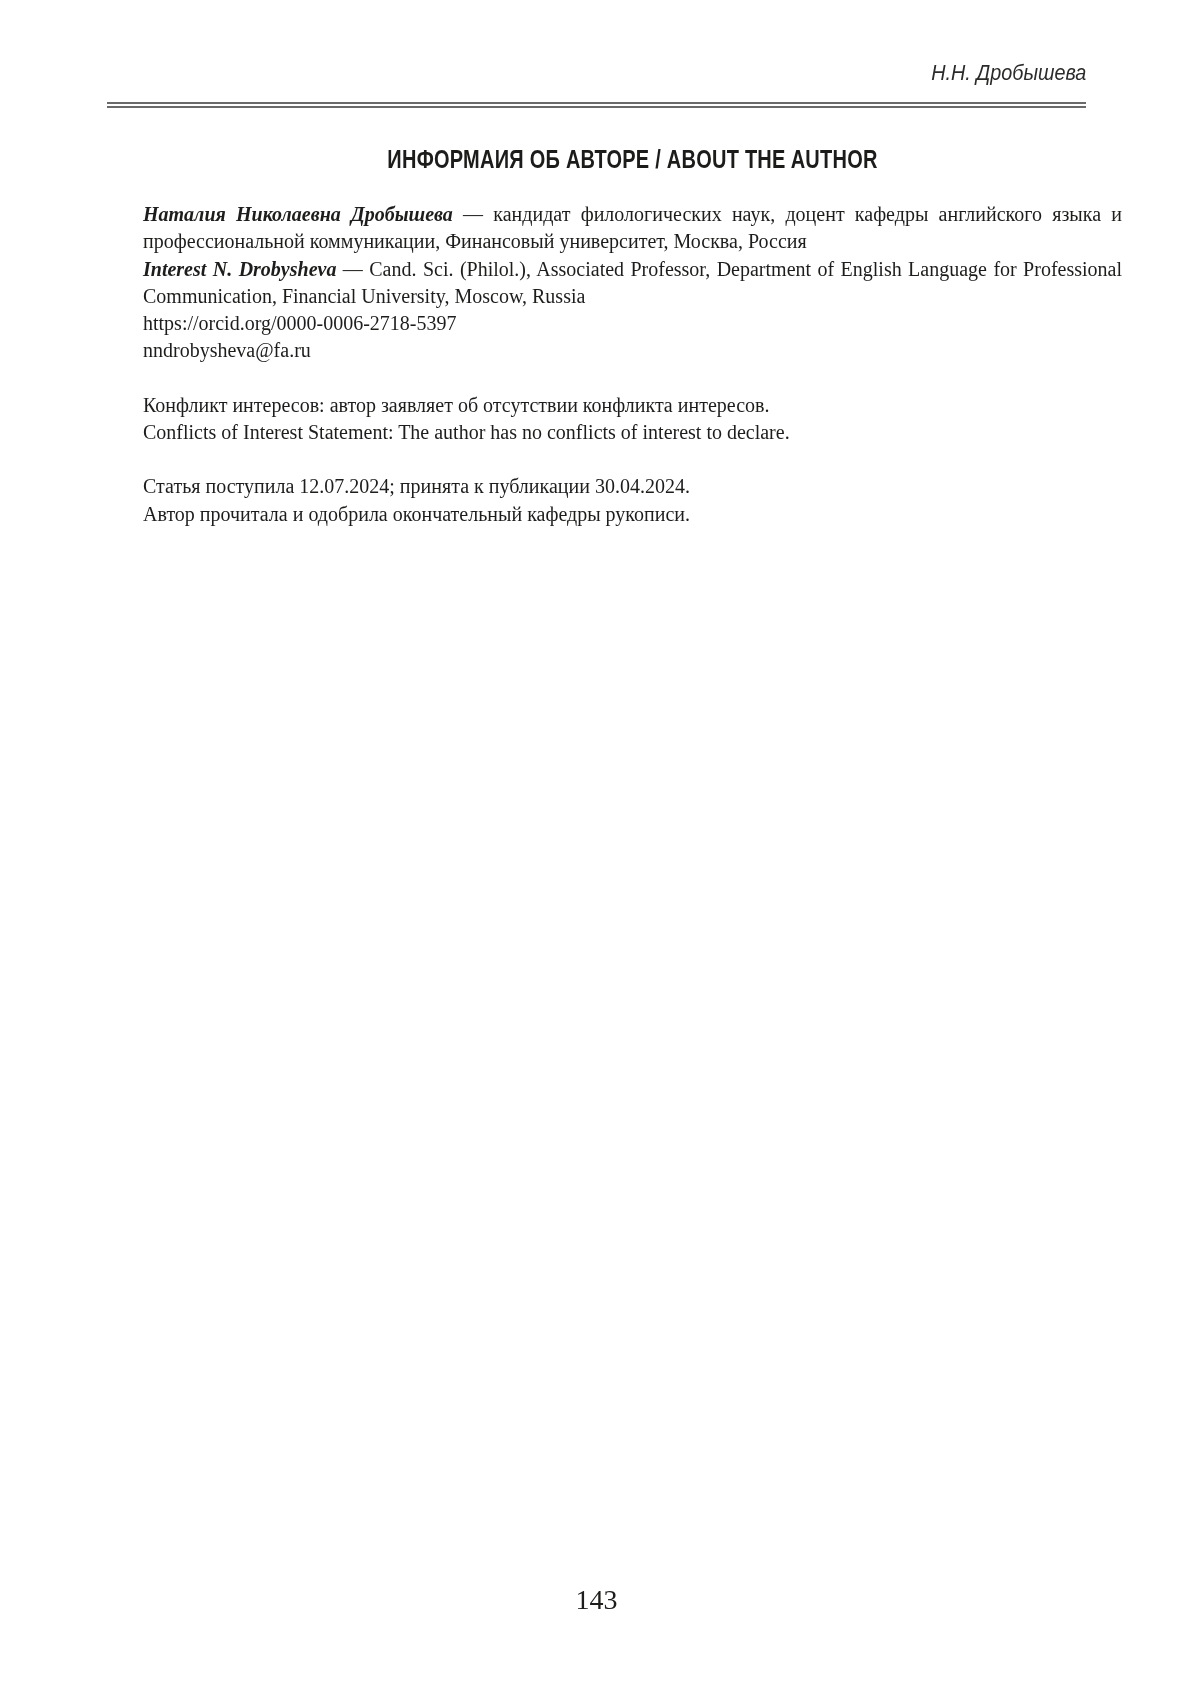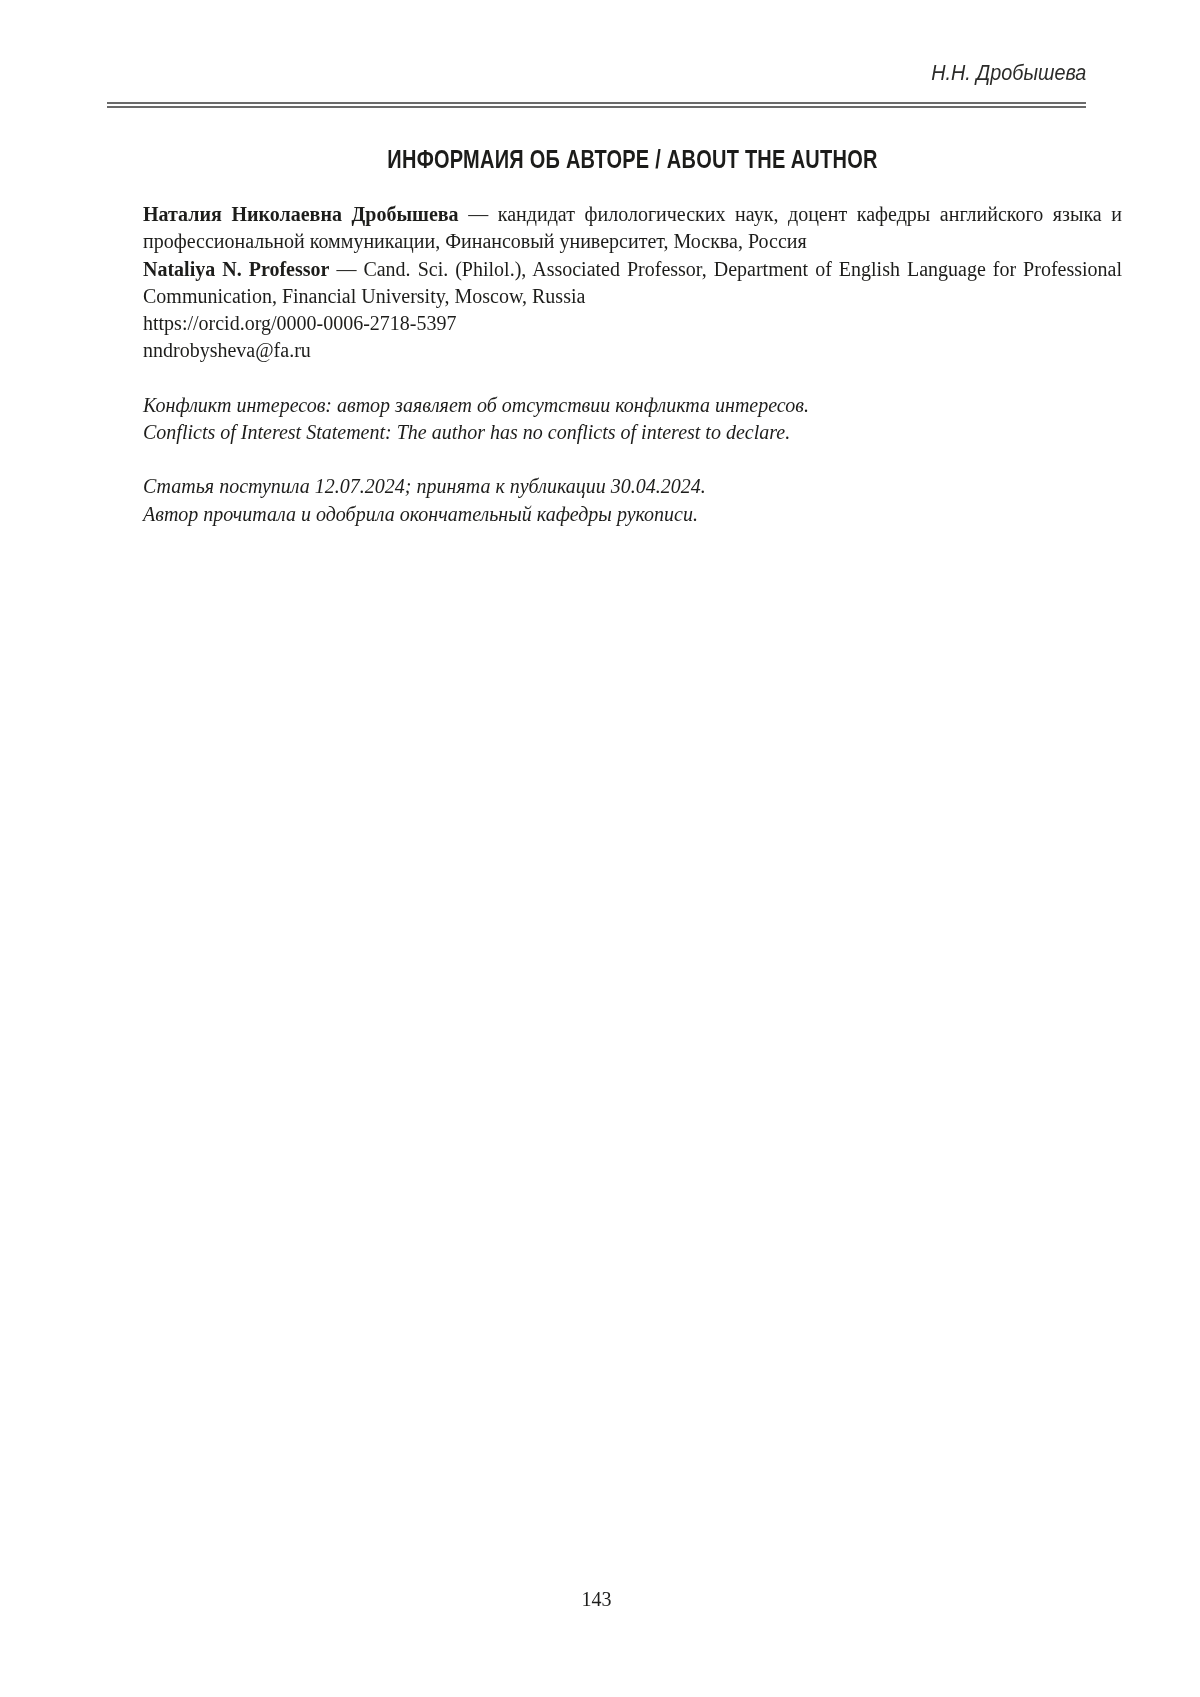--- a/index.html
+++ b/index.html
@@ -50,49 +50,49 @@
     letter-spacing: 0.3px;
     text-align: center;
     margin: 0 0 28px 0;
     transform: scaleX(0.8);
     transform-origin: center;
     white-space: nowrap;
     color: #1c1c1a;
   }
   .para { margin: 0; }
   .justify { text-align: justify; }
-  .author-name { font-weight: bold; }
+  .author-name { font-weight: bold; font-style: italic; }
   .block { margin-top: 27px; }
-  .block p { margin: 0; font-style: italic; }
+  .block p { margin: 0; }
   .page-number {
     position: absolute;
     top: 1586px;
     left: 107px;
     width: 979px;
     text-align: center;
-    font-size: 20px;
+    font-size: 28px;
     line-height: 27px;
   }
 </style>
 </head>
 <body>
 
 <div class="page">
 
   <div class="running-head">Н.Н. Дробышева</div>
 
   <div class="double-rule"></div>
 
   <main class="content">
 
     <h1 class="section-title">ИНФОРМАИЯ ОБ АВТОРЕ / ABOUT THE AUTHOR</h1>
 
     <p class="para justify"><span class="author-name">Наталия Николаевна Дробышева</span><span> — кандидат филологических наук, доцент кафедры английского языка и профессиональной коммуникации, Финансовый университет, Москва, Россия</span></p>
 
-    <p class="para justify"><span class="author-name">Nataliya N. Professor</span><span> — Cand. Sci. (Philol.), Associated Professor, Department of English Language for Professional Communication, Financial University, Moscow, Russia</span></p>
+    <p class="para justify"><span class="author-name">Interest N. Drobysheva</span><span> — Cand. Sci. (Philol.), Associated Professor, Department of English Language for Professional Communication, Financial University, Moscow, Russia</span></p>
 
     <p class="para">https://orcid.org/0000-0006-2718-5397</p>
 
     <p class="para">nndrobysheva@fa.ru</p>
 
     <div class="block">
       <p>Конфликт интересов: автор заявляет об отсутствии конфликта интересов.</p>
       <p>Conflicts of Interest Statement: The author has no conflicts of interest to declare.</p>
     </div>
 

